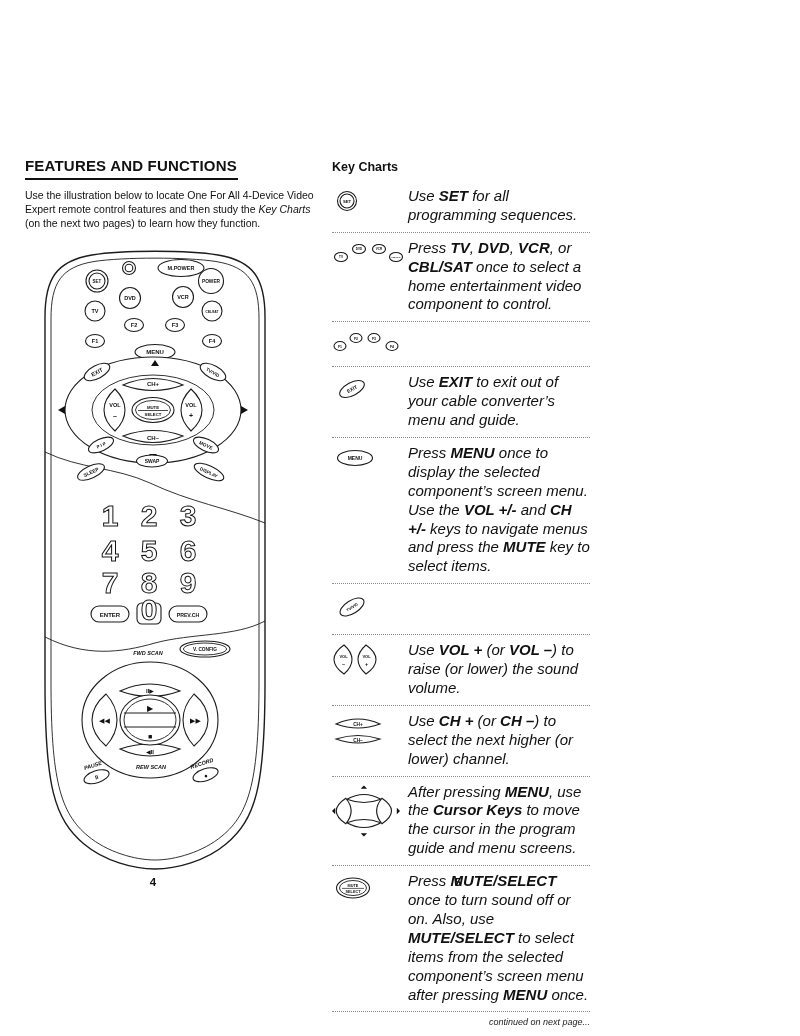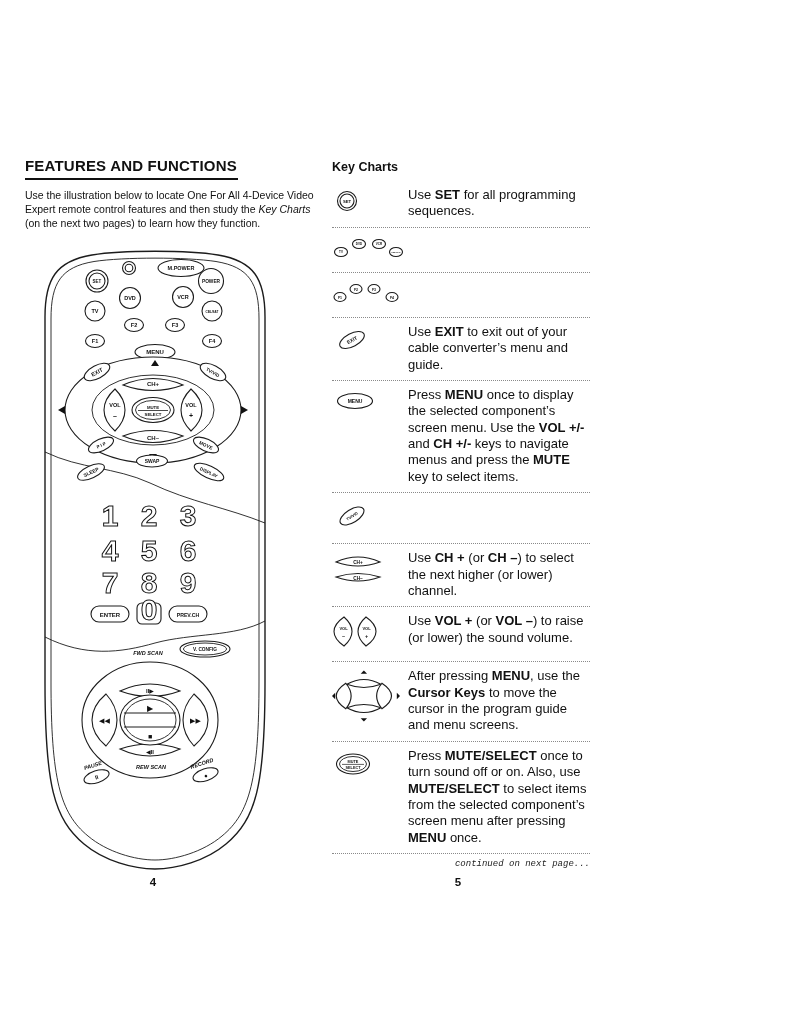--- a/index.html
+++ b/index.html
@@ -19,23 +19,23 @@
   .bl{font-weight:bold;fill:#111;text-anchor:middle;}
   .lbl-i{font-weight:bold;font-style:italic;fill:#111;text-anchor:middle;}
   .digit{font-weight:bold;font-size:30px;fill:#ffffff;stroke:#111;stroke-width:1;text-anchor:middle;}
   .tri{fill:#111;}
   svg text{font-family:"Liberation Sans","DejaVu Sans",sans-serif;}
   
   #right-col{left:332px;top:160px;width:258px;}
   .kc-head{font-size:12.5px;font-weight:bold;margin:0 0 7px 0;}
   .kc-row{display:flex;border-bottom:1px dotted #8a8a8a;padding:6px 0 7px 0;}
   .kc-icon{width:76px;flex:none;padding-top:1px;}
-  .kc-desc{width:182px;font-size:13px;line-height:1.26;}
+  .kc-desc{width:182px;font-size:15px;line-height:1.26;font-style:italic;}
   .kc-desc b{font-weight:bold;}
-  .continued{font-style:italic;font-size:9px;text-align:right;margin-top:5px;color:#222;font-family:Liberation Mono, monospace;}
+  .continued{font-style:italic;font-size:9px;text-align:right;margin-top:5px;color:#222;}
   .pagenum{font-size:11.5px;font-weight:bold;width:20px;text-align:center;}
 </style>
 </head>
 <body>
 
 <div id="left-col" class="abs">
   <h1 class="sec-title">FEATURES AND FUNCTIONS</h1>
   <div class="rule"></div>
   <p class="intro">Use the illustration below to locate One For All 4-Device Video Expert remote control features and then study the <i>Key Charts</i> (on the next two pages) to learn how they function.</p>
 </div>
@@ -263,20 +263,21 @@
         <ellipse class="key" cx="9" cy="17" rx="6.5" ry="4.5"></ellipse>
           <text class="bl" x="9" y="18.4" font-size="3">TV</text>
         <ellipse class="key" cx="27" cy="9" rx="6.5" ry="4.5"></ellipse>
           <text class="bl" x="27" y="10.4" font-size="3">DVD</text>
         <ellipse class="key" cx="47" cy="9" rx="6.5" ry="4.5"></ellipse>
           <text class="bl" x="47" y="10.4" font-size="3">VCR</text>
         <ellipse class="key" cx="64" cy="17" rx="6.5" ry="4.5"></ellipse>
           <text class="bl" x="64" y="18.2" font-size="2.2">CBL/SAT</text>
       </svg>
     </div>
+    <div class="kc-desc">Press <b>TV</b>, <b>DVD</b>, <b>VCR</b>, or <b>CBL/SAT</b> once to select a home entertainment video component to control.</div>
   </div>
 
   <div class="kc-row">
     <div class="kc-icon">
       <svg width="72" height="26" viewBox="0 0 72 26">
         <ellipse class="key" cx="8" cy="17" rx="6" ry="4.5"></ellipse>
           <text class="bl" x="8" y="18.5" font-size="3.5">F1</text>
         <ellipse class="key" cx="24" cy="9" rx="6" ry="4.5"></ellipse>
           <text class="bl" x="24" y="10.5" font-size="3.5">F2</text>
         <ellipse class="key" cx="42" cy="9" rx="6" ry="4.5"></ellipse>
@@ -315,42 +316,42 @@
         <g transform="rotate(-32 20 16)">
           <ellipse class="key" cx="20" cy="16" rx="13.5" ry="6.5"></ellipse>
           <text class="bl" x="20" y="17.6" font-size="4">TV/VID</text>
         </g>
       </svg>
     </div>
   </div>
 
   <div class="kc-row">
     <div class="kc-icon">
-      <svg width="56" height="36" viewBox="0 0 56 36">
-        <path class="key" d="M 4 11 Q 26 1 48 11 Q 26 19 4 11 Z"></path>
-        <text class="bl" x="26" y="12.5" font-size="4.8">CH+</text>
-        <path class="key" d="M 4 26 Q 26 19 48 26 Q 26 34 4 26 Z"></path>
-        <text class="bl" x="26" y="28.5" font-size="4.8">CH–</text>
-      </svg>
-    </div>
-    <div class="kc-desc">Use <b>CH +</b> (or <b>CH –</b>) to select the next higher (or lower) channel.</div>
-  </div>
-
-  <div class="kc-row">
-    <div class="kc-icon">
       <svg width="52" height="36" viewBox="0 0 52 36">
         <path class="key" d="M 12 3 Q 2 10 2 17.5 Q 2 25 12 32 Q 20 25 20 17.5 Q 20 10 12 3 Z"></path>
         <text class="bl" x="11.5" y="16" font-size="4">VOL</text>
         <text class="bl" x="11.5" y="24" font-size="5.5">–</text>
         <path class="key" d="M 34 3 Q 44 10 44 17.5 Q 44 25 34 32 Q 26 25 26 17.5 Q 26 10 34 3 Z"></path>
         <text class="bl" x="34.5" y="16" font-size="4">VOL</text>
         <text class="bl" x="34.5" y="24" font-size="5.5">+</text>
       </svg>
     </div>
     <div class="kc-desc">Use <b>VOL +</b> (or <b>VOL –</b>) to raise (or lower) the sound volume.</div>
+  </div>
+
+  <div class="kc-row">
+    <div class="kc-icon">
+      <svg width="56" height="36" viewBox="0 0 56 36">
+        <path class="key" d="M 4 11 Q 26 1 48 11 Q 26 19 4 11 Z"></path>
+        <text class="bl" x="26" y="12.5" font-size="4.8">CH+</text>
+        <path class="key" d="M 4 26 Q 26 19 48 26 Q 26 34 4 26 Z"></path>
+        <text class="bl" x="26" y="28.5" font-size="4.8">CH–</text>
+      </svg>
+    </div>
+    <div class="kc-desc">Use <b>CH +</b> (or <b>CH –</b>) to select the next higher (or lower) channel.</div>
   </div>
 
   <div class="kc-row">
     <div class="kc-icon">
       <svg width="68" height="54" viewBox="0 0 64 48">
         <path class="key" d="M 14 13 Q 30 4 46 13 Q 30 19 14 13 Z"></path>
         <path class="key" d="M 14 35 Q 30 44 46 35 Q 30 29 14 35 Z"></path>
         <path class="key" d="M 13 12 Q 4 18 4 24 Q 4 30 13 36 Q 18 30 18 24 Q 18 18 13 12 Z"></path>
         <path class="key" d="M 47 12 Q 56 18 56 24 Q 56 30 47 36 Q 42 30 42 24 Q 42 18 47 12 Z"></path>
         <polygon class="tri" points="27,3 33,3 30,0"></polygon>

